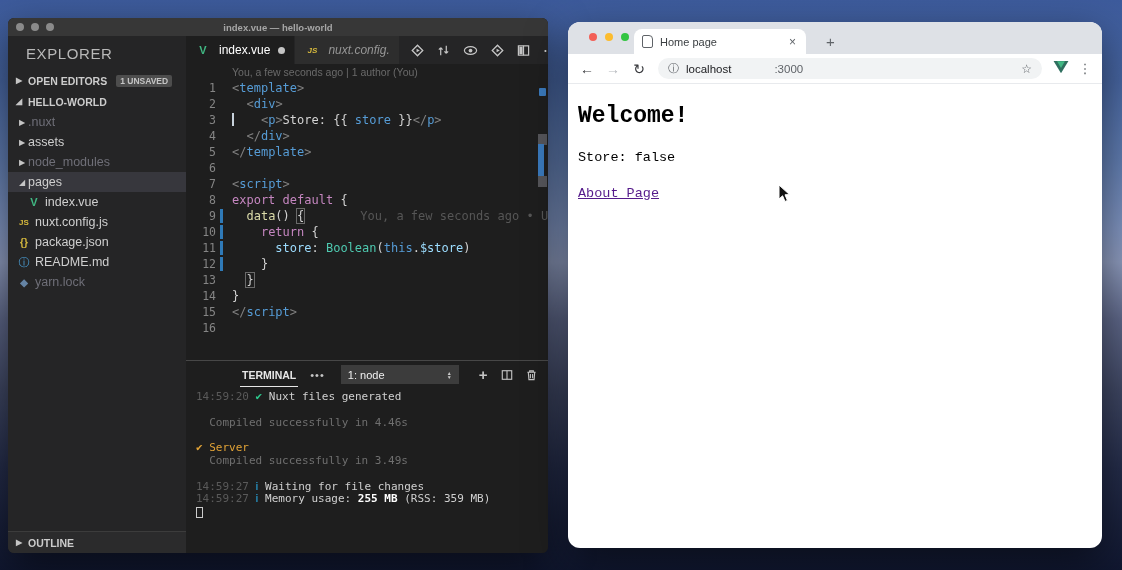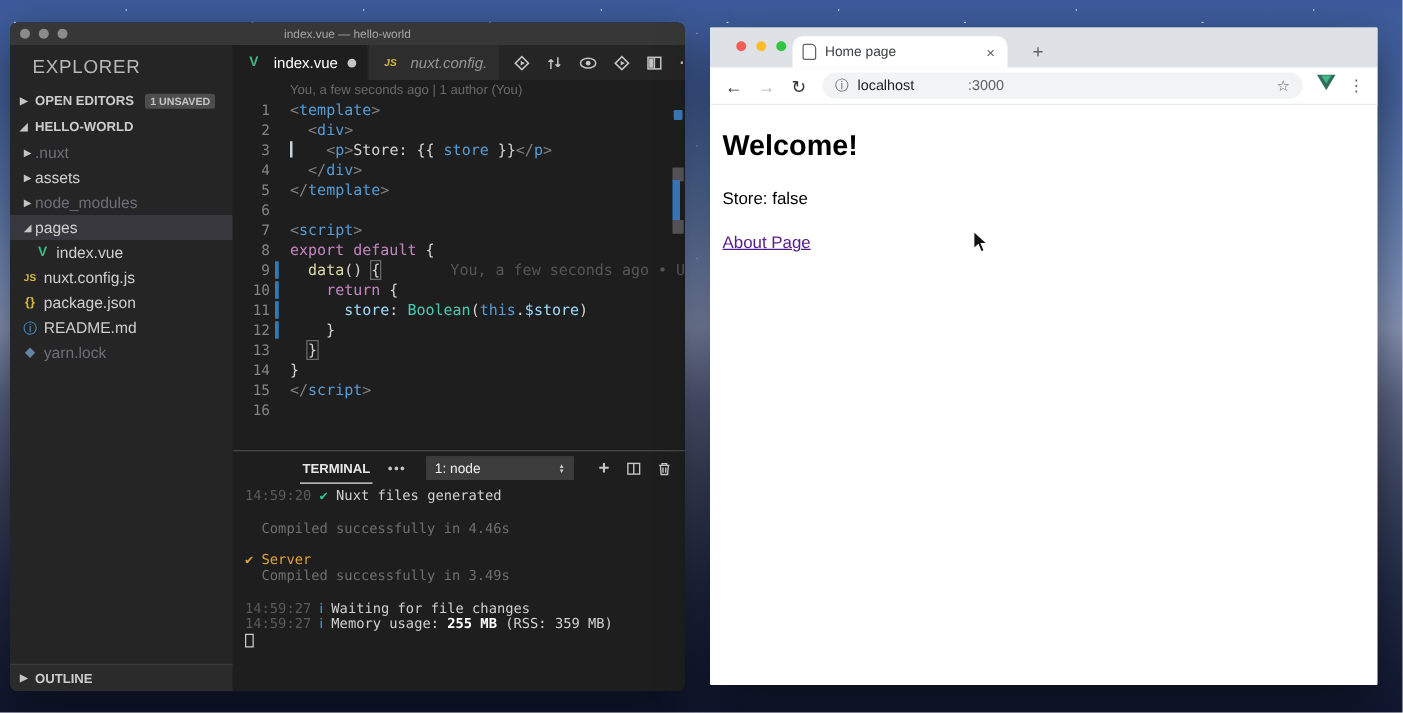--- a/index.html
+++ b/index.html
@@ -22,21 +22,21 @@
     background-size:190px 90px;
   }
 
   
   .vscode {
     position:absolute; left:8px; top:18px; width:540px; height:535px;
     background:#1e1e1e; border-radius:6px; overflow:hidden;
     box-shadow:0 14px 40px rgba(0,0,0,.55);
     color:#cccccc;
   }
-  .vs-titlebar { height:18px; background:#373737; display:flex; align-items:center; position:relative; }
+  .vs-titlebar { height:18px; background:#373737; display:flex; align-items:center; position:relative;font-weight:bold; }
   .traffic { display:flex; gap:7px; margin-left:8px; }
   .dot { width:8px; height:8px; border-radius:50%; }
   .dot.gray { background:#8b8b8b; }
   .vs-title { position:absolute; left:0; right:0; text-align:center; font-size:9.5px; color:#a6a6a6; }
   .vs-main { display:flex; height:517px; }
 
   
   .sidebar { width:178px; background:#252526; position:relative; flex:none; font-size:12.5px; }
   .exp-title { padding:9px 0 8px 18px; font-size:15px; letter-spacing:.6px; color:#b8b8b8; }
   .section-row { display:flex; align-items:center; height:21px; font-size:10.5px; font-weight:bold; color:#cccccc; padding-left:5px; gap:3px; cursor:pointer; }
@@ -105,42 +105,42 @@
   .tm-warn { color:#e2a336; }
   .tm-dim { color:#6f6f6f; }
   .tm-txt { color:#d0d0d0; }
   .tm-bold { color:#ffffff; font-weight:bold; }
   .tm-info { color:#29b2ee; }
   .tcursor { display:inline-block; width:7px; height:11px; border:1px solid #cccccc; vertical-align:middle; }
 
   
   .chrome {
     position:absolute; left:568px; top:22px; width:534px; height:526px;
-    border-radius:1px; overflow:hidden; background:#ffffff;
+    border-radius:12px; overflow:hidden; background:#ffffff;
     box-shadow:0 14px 40px rgba(0,0,0,.5);
   }
   .tabstrip { height:32px; background:#dee1e6; display:flex; align-items:flex-end; position:relative; }
   .tabstrip .traffic { position:absolute; left:13px; top:11px; gap:8px; }
   .dot.red { background:#f35f57; } .dot.yel { background:#fcbc2e; } .dot.grn { background:#32c541; }
   .btab { margin-left:66px; width:172px; height:25px; background:#ffffff; border-radius:8px 8px 0 0; display:flex; align-items:center; padding:0 8px; gap:7px; cursor:pointer; }
   .favicon { width:11px; height:13px; border:1.3px solid #5f6368; border-radius:2px 4px 2px 2px; position:relative; flex:none; }
   .btab .tlabel { font-size:11px; color:#3c4043; flex:1; white-space:nowrap; overflow:hidden; }
   .tab-close { color:#5f6368; font-size:12px; cursor:pointer; padding:0 2px; }
   .newtab { margin-left:14px; margin-bottom:4px; font-size:15px; color:#5f6368; cursor:pointer; padding:0 6px; }
   .toolbar { height:30px; background:#ffffff; display:flex; align-items:center; padding:0 8px; gap:4px; border-bottom:1px solid #e8eaed; }
   .nav { font-size:14px; color:#35363a; width:22px; text-align:center; cursor:pointer; }
   .nav.disabled { color:#b6b9be; }
   .omnibox { flex:1; height:21px; background:#f1f3f4; border-radius:11px; display:flex; align-items:center; padding:0 10px; gap:7px; margin:0 4px; cursor:text; }
   .site-info { color:#5f6368; font-size:11px; }
   .url { font-size:11.5px; color:#202124; }
   .url .port { color:#5f6368;margin-left:43px; }
   .star { margin-left:auto; color:#5f6368; font-size:12px; cursor:pointer; }
   .ext-icon { width:22px; text-align:center; cursor:pointer; }
   .menu3 { color:#5f6368; font-size:13px; width:18px; text-align:center; cursor:pointer; }
-  .page { padding:9px 10px; font-family:Liberation Sans, sans-serif; color:#000; }
+  .page { padding:9px 10px; font-family:Liberation Mono, monospace; color:#000; }
   .page h1 { font-size:23px; margin:10px 0 21px; font-weight:bold; }
   .page p { font-size:13.5px; margin:0 0 19px; }
   .page a { font-size:13.5px; color:#551a8b; text-decoration:underline; cursor:pointer; }
 
   .mouse { position:absolute; left:778px; top:184px; z-index:50; pointer-events:none; }
 </style>
 </head>
 <body>
 
 <div class="stars"></div>

